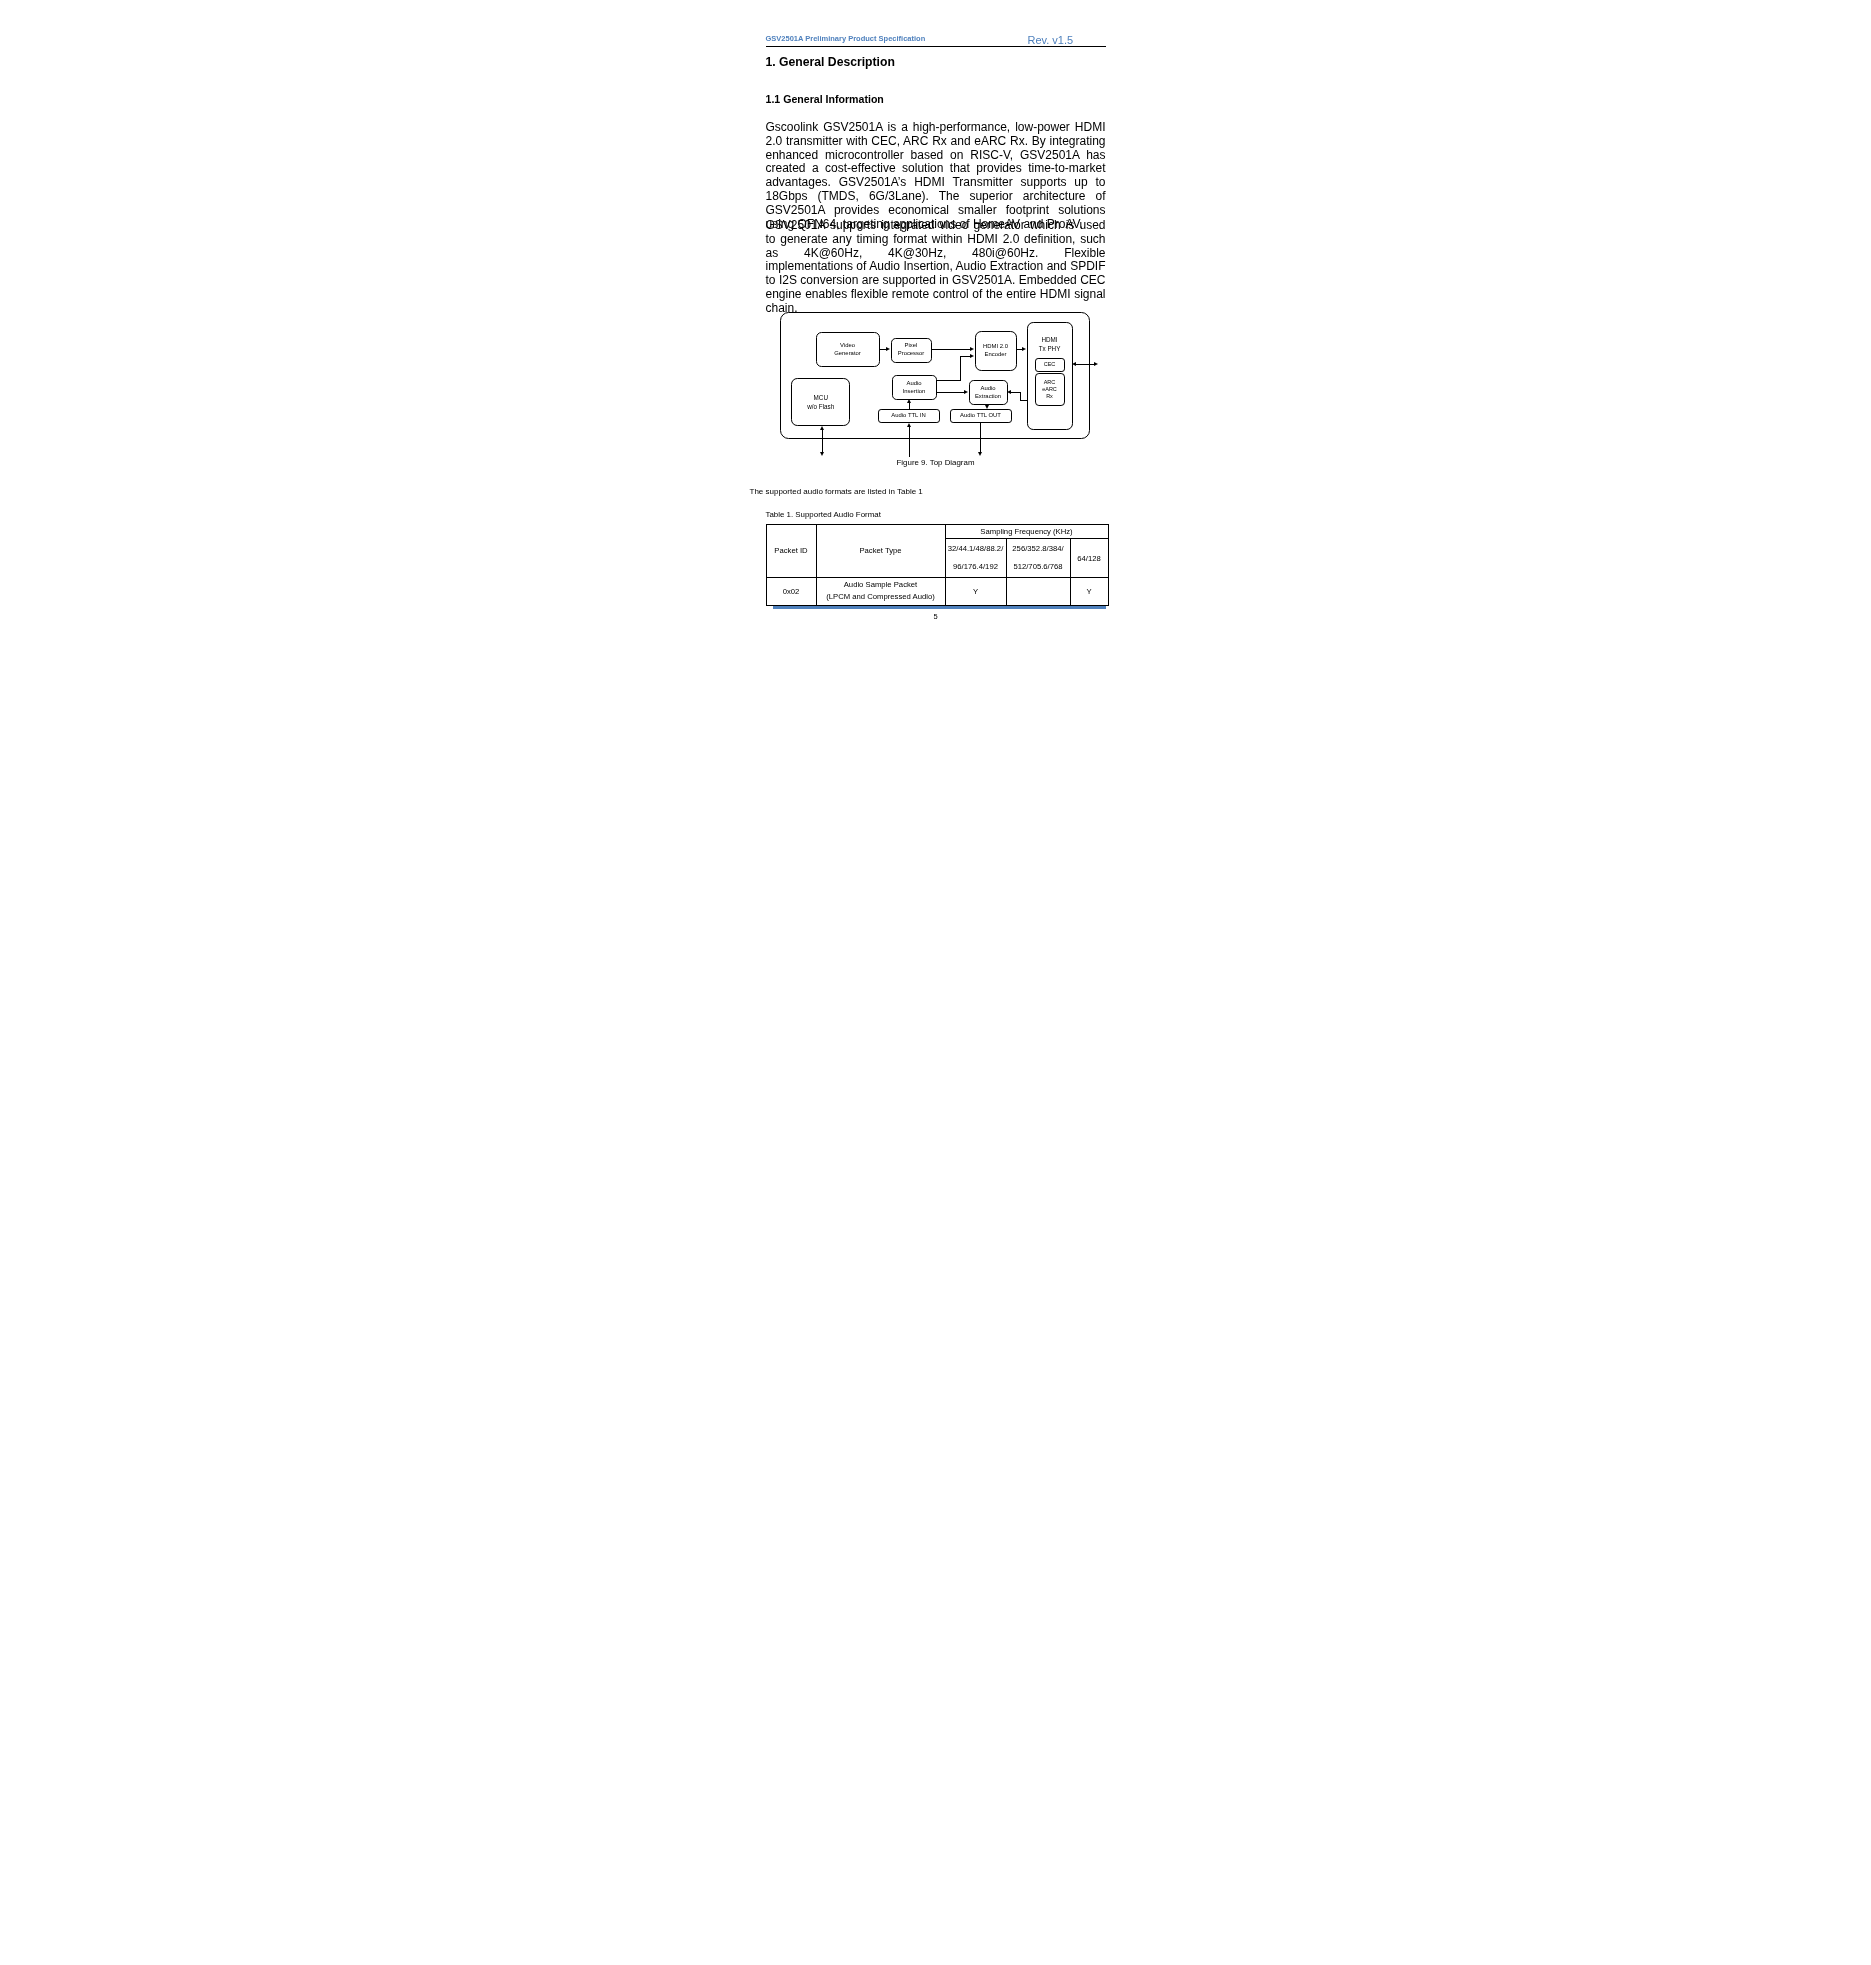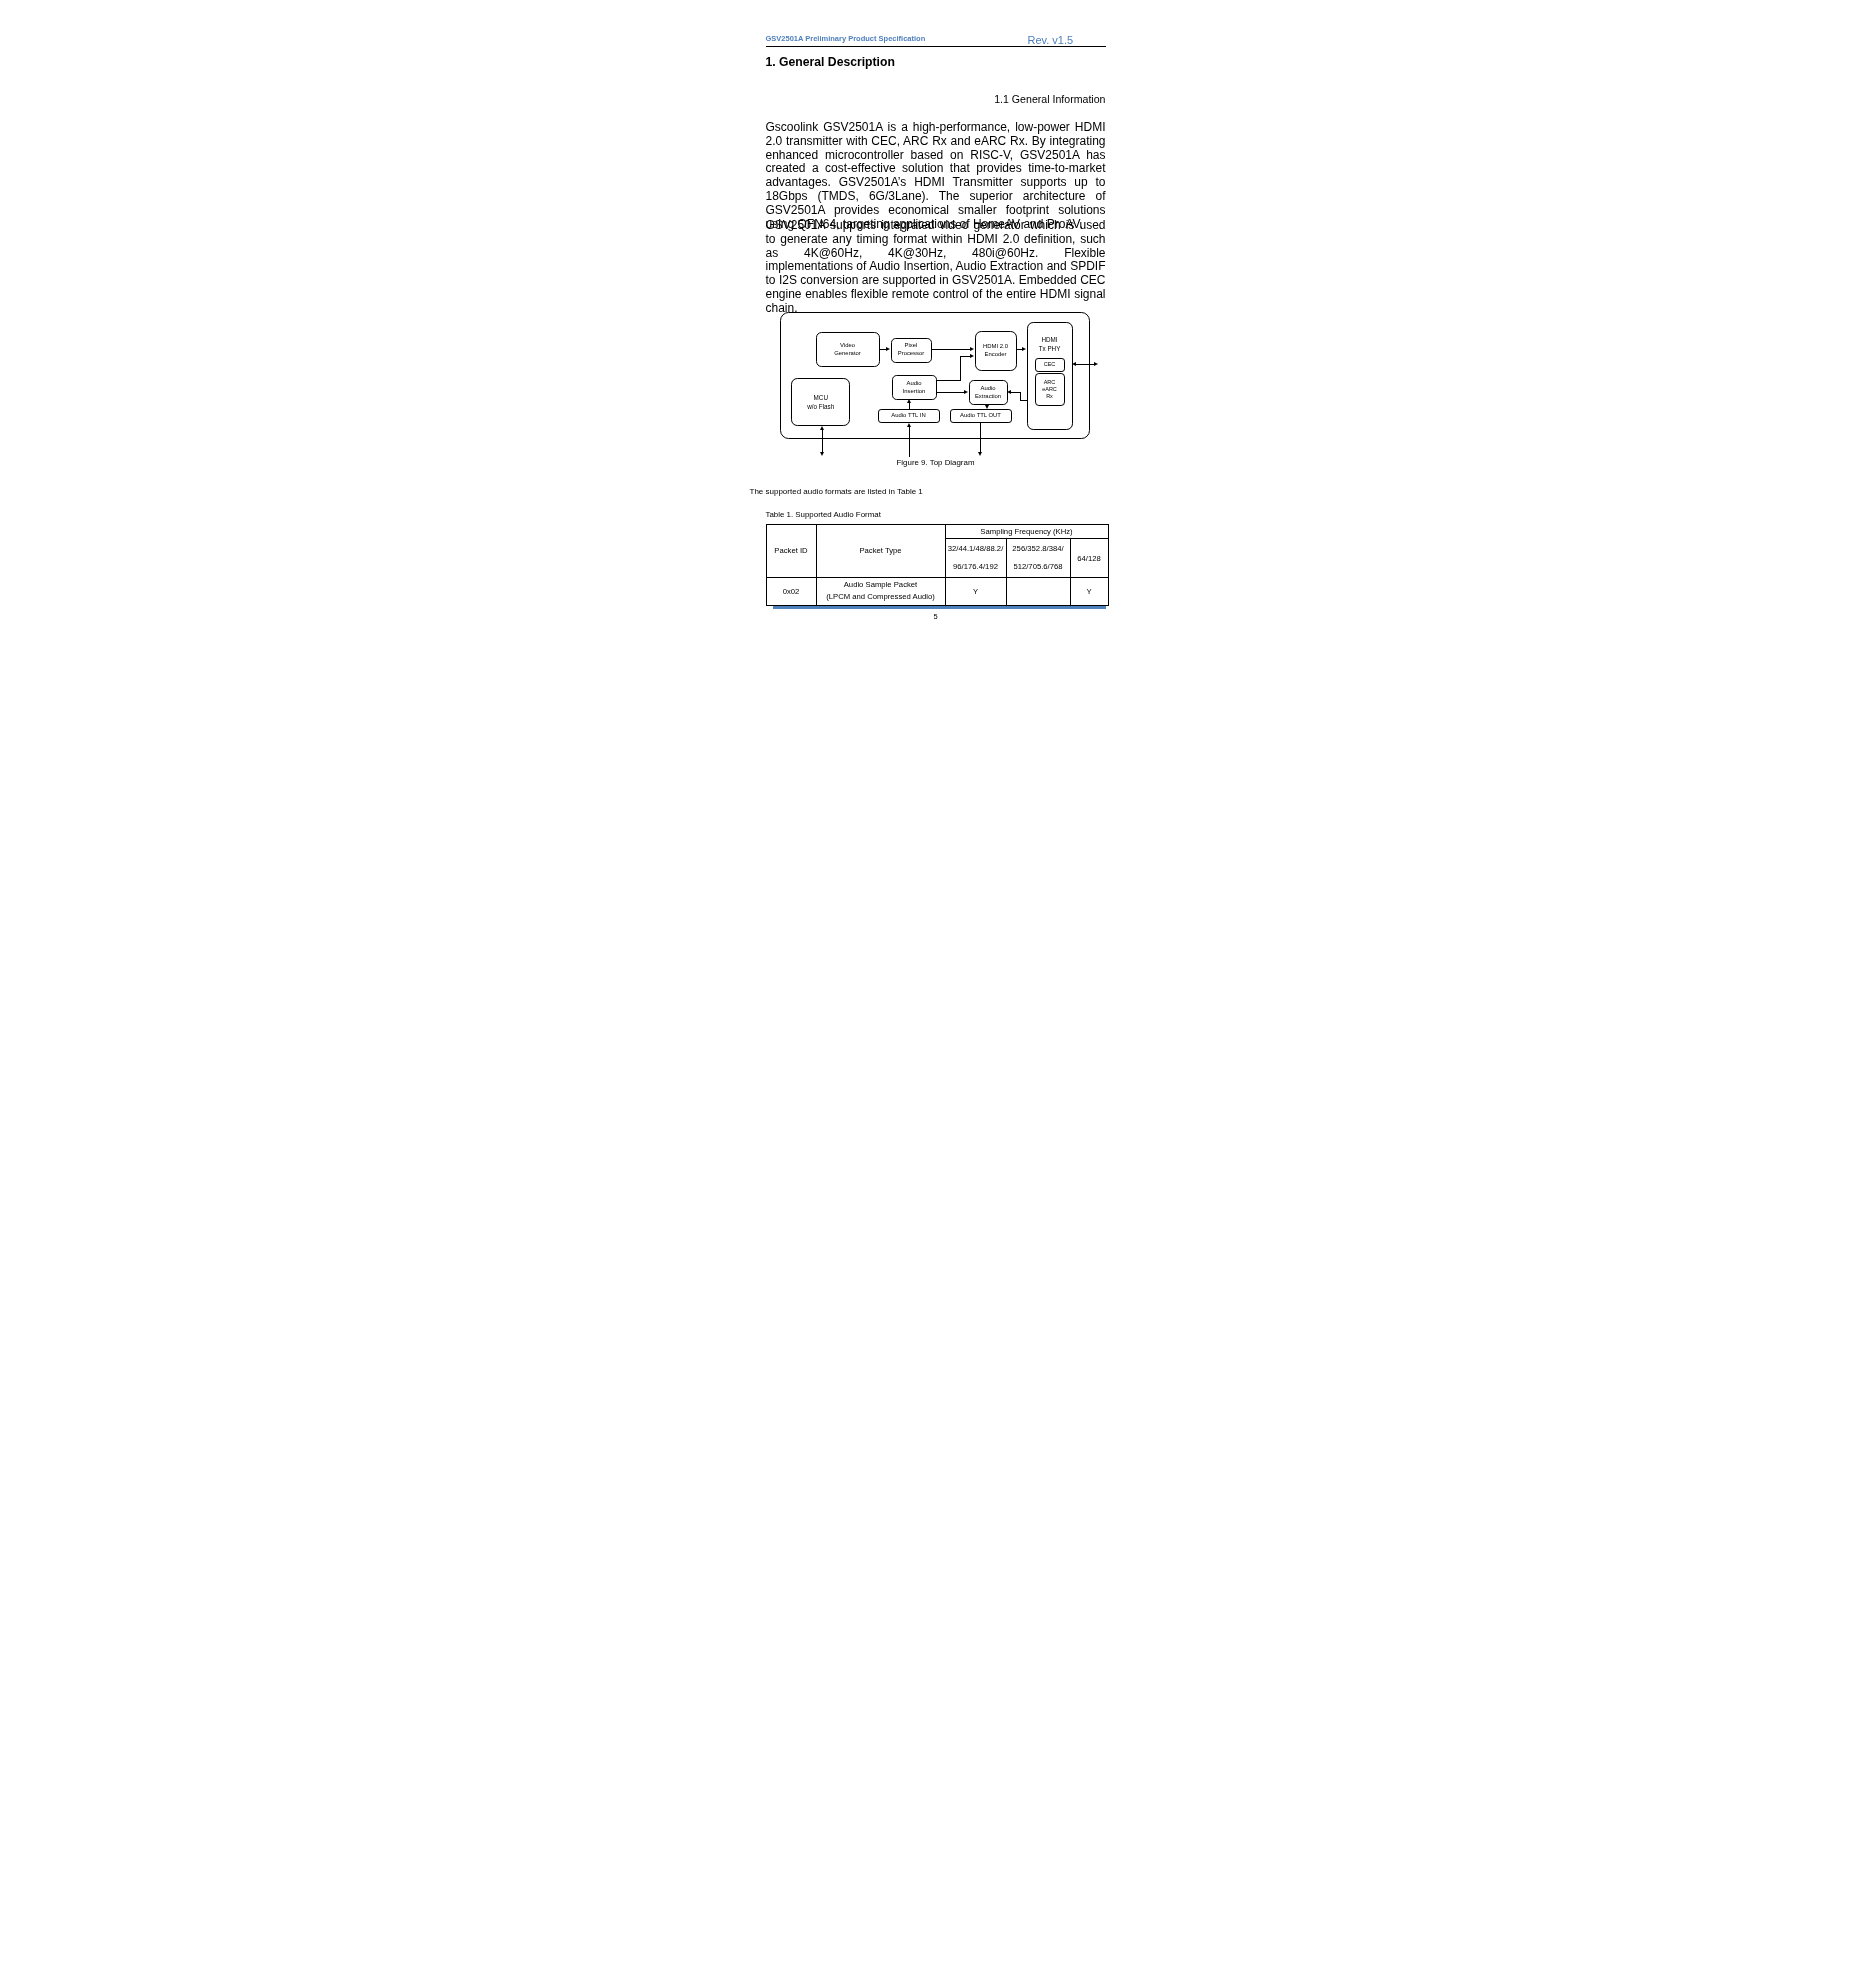--- a/index.html
+++ b/index.html
@@ -11,21 +11,21 @@
   }
   .abs { position:absolute; }
 
   
   .hdr-title { left:64px; top:34px; width:244px; font-size:7.5px; color:var(--accent);font-weight:bold; }
   .hdr-rev   { left:326px; top:34px; width:79px; font-size:11px; color:var(--accent); text-align:left; }
   .hdr-rule  { left:64px; top:46px; width:340px; height:1.2px; background:#000; }
 
   
   .h1 { left:64px; top:55px; width:340px; font-size:12.2px; font-weight:bold; }
-  .h2 { left:64px; top:93px; width:340px; font-size:10.6px; font-weight:normal;text-align:right; }
+  .h2 { left:64px; top:93px; width:340px; font-size:10.6px; font-weight:bold; }
   .para { left:64px; width:340px; font-size:12px; line-height:13.8px; text-align:justify; }
   .p1 { top:121px; }
   .p2 { top:219px; }
 
   
   .diagram { left:78px; top:312px; width:309px; height:149px; }
   .outer-box { left:0; top:0; width:308px; height:125px; border:0.8px solid #000; border-radius:8.6px; }
   .blk {
     border:0.8px solid #000; background:#fff; display:flex; align-items:center;
     justify-content:center; text-align:center; white-space:pre-line;

